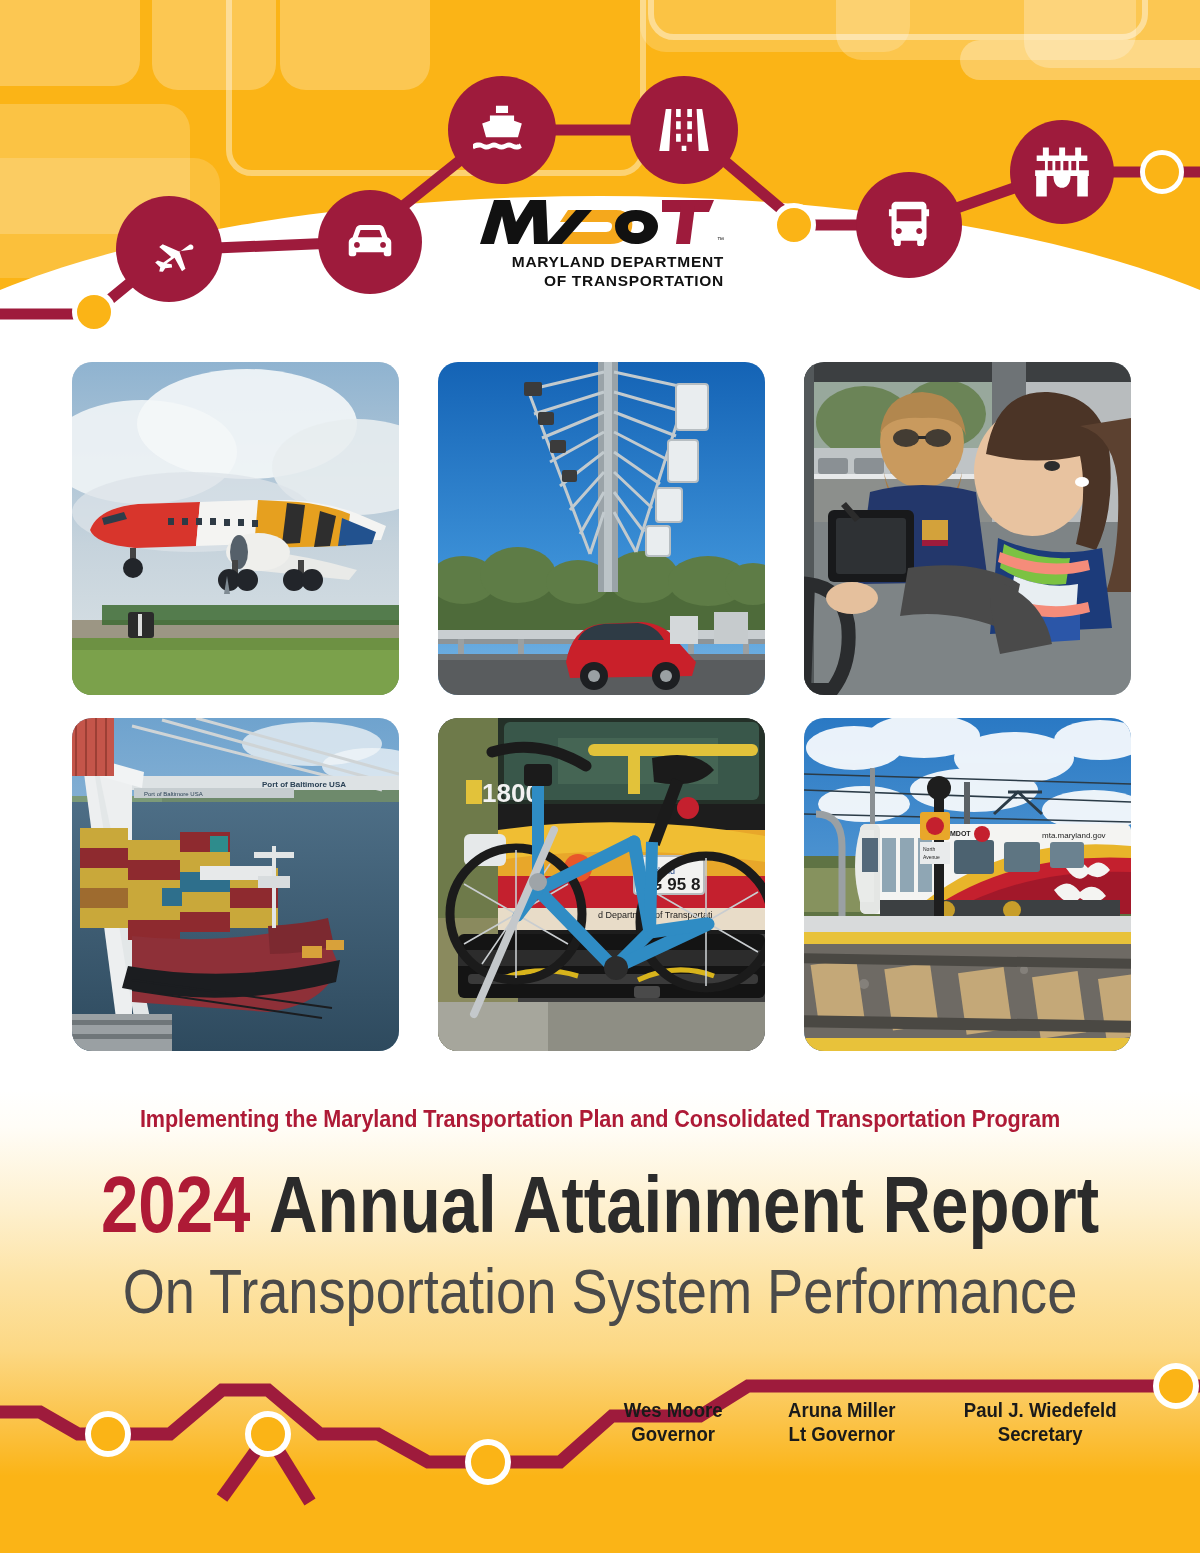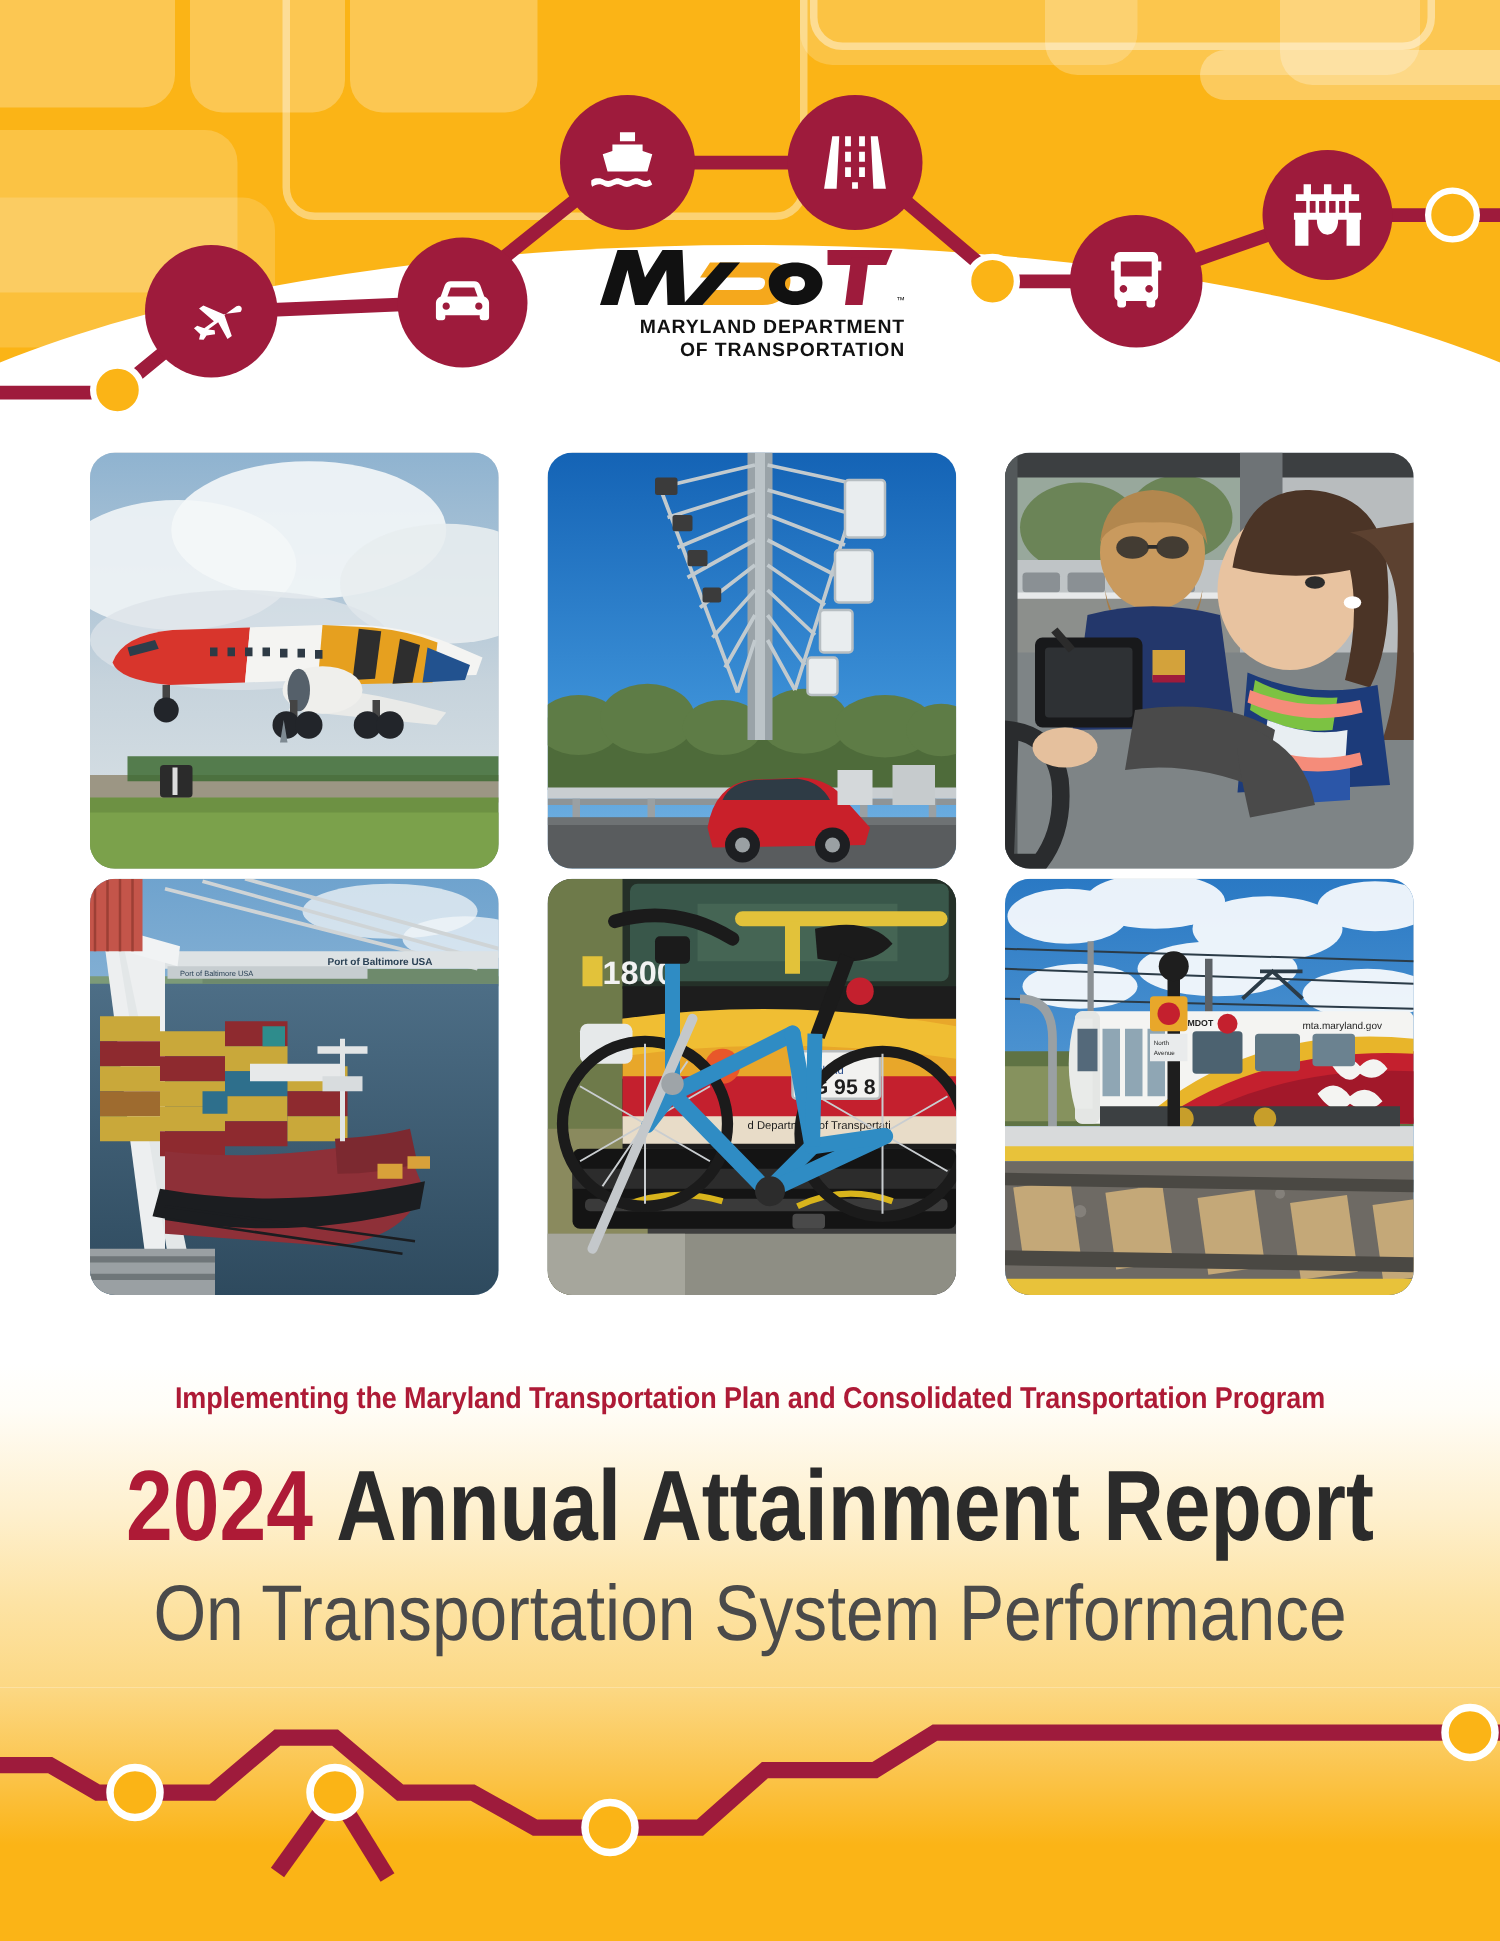--- a/index.html
+++ b/index.html
@@ -54,21 +54,21 @@
     color:#111; line-height:1.16; margin-top:1px;
   }
 
   
   .photos {
     position:absolute; left:72px; top:362px;
     width:1058px;
     display:grid;
     grid-template-columns:repeat(3, 327px);
     grid-template-rows:repeat(2, 333px);
-    gap:8px 39px;
+    gap:23px 39px;
   }
   .photo {
     width:327px; height:333px; border-radius:20px; overflow:hidden;
     position:relative; background:#cfd6dc;
   }
   .photo svg { display:block; width:100%; height:100%; }
 
   
   .title-zone {
     position:absolute; left:0; top:1090px; width:1200px; height:260px;
@@ -676,14 +676,28 @@
       <polyline points="-10,62 40,62 78,84 170,84 222,40 268,40 320,84 378,84 428,112 560,112 612,66 700,66 748,36 1200,36" fill="none" stroke="#9E1B3C" stroke-width="13" stroke-linejoin="miter"></polyline>
       <polyline points="268,84 222,148 " fill="none" stroke="#9E1B3C" stroke-width="13"></polyline>
       <polyline points="268,84 310,152 " fill="none" stroke="#9E1B3C" stroke-width="13"></polyline>
       <circle cx="108" cy="84" r="20" fill="#FBB416" stroke="#ffffff" stroke-width="6"></circle>
       <circle cx="268" cy="84" r="20" fill="#FBB416" stroke="#ffffff" stroke-width="6"></circle>
       <circle cx="488" cy="112" r="20" fill="#FBB416" stroke="#ffffff" stroke-width="6"></circle>
       <circle cx="1176" cy="36" r="20" fill="#FBB416" stroke="#ffffff" stroke-width="6"></circle>
     </svg>
   </div>
 
+  <div class="signatories">
+    <div class="sig">
+      <div>Wes Moore</div>
+      <div>Governor</div>
+    </div>
+    <div class="sig">
+      <div>Aruna Miller</div>
+      <div>Lt Governor</div>
+    </div>
+    <div class="sig">
+      <div>Paul J. Wiedefeld</div>
+      <div>Secretary</div>
+    </div>
+  </div>
 
 </div>
 
 </body></html>

